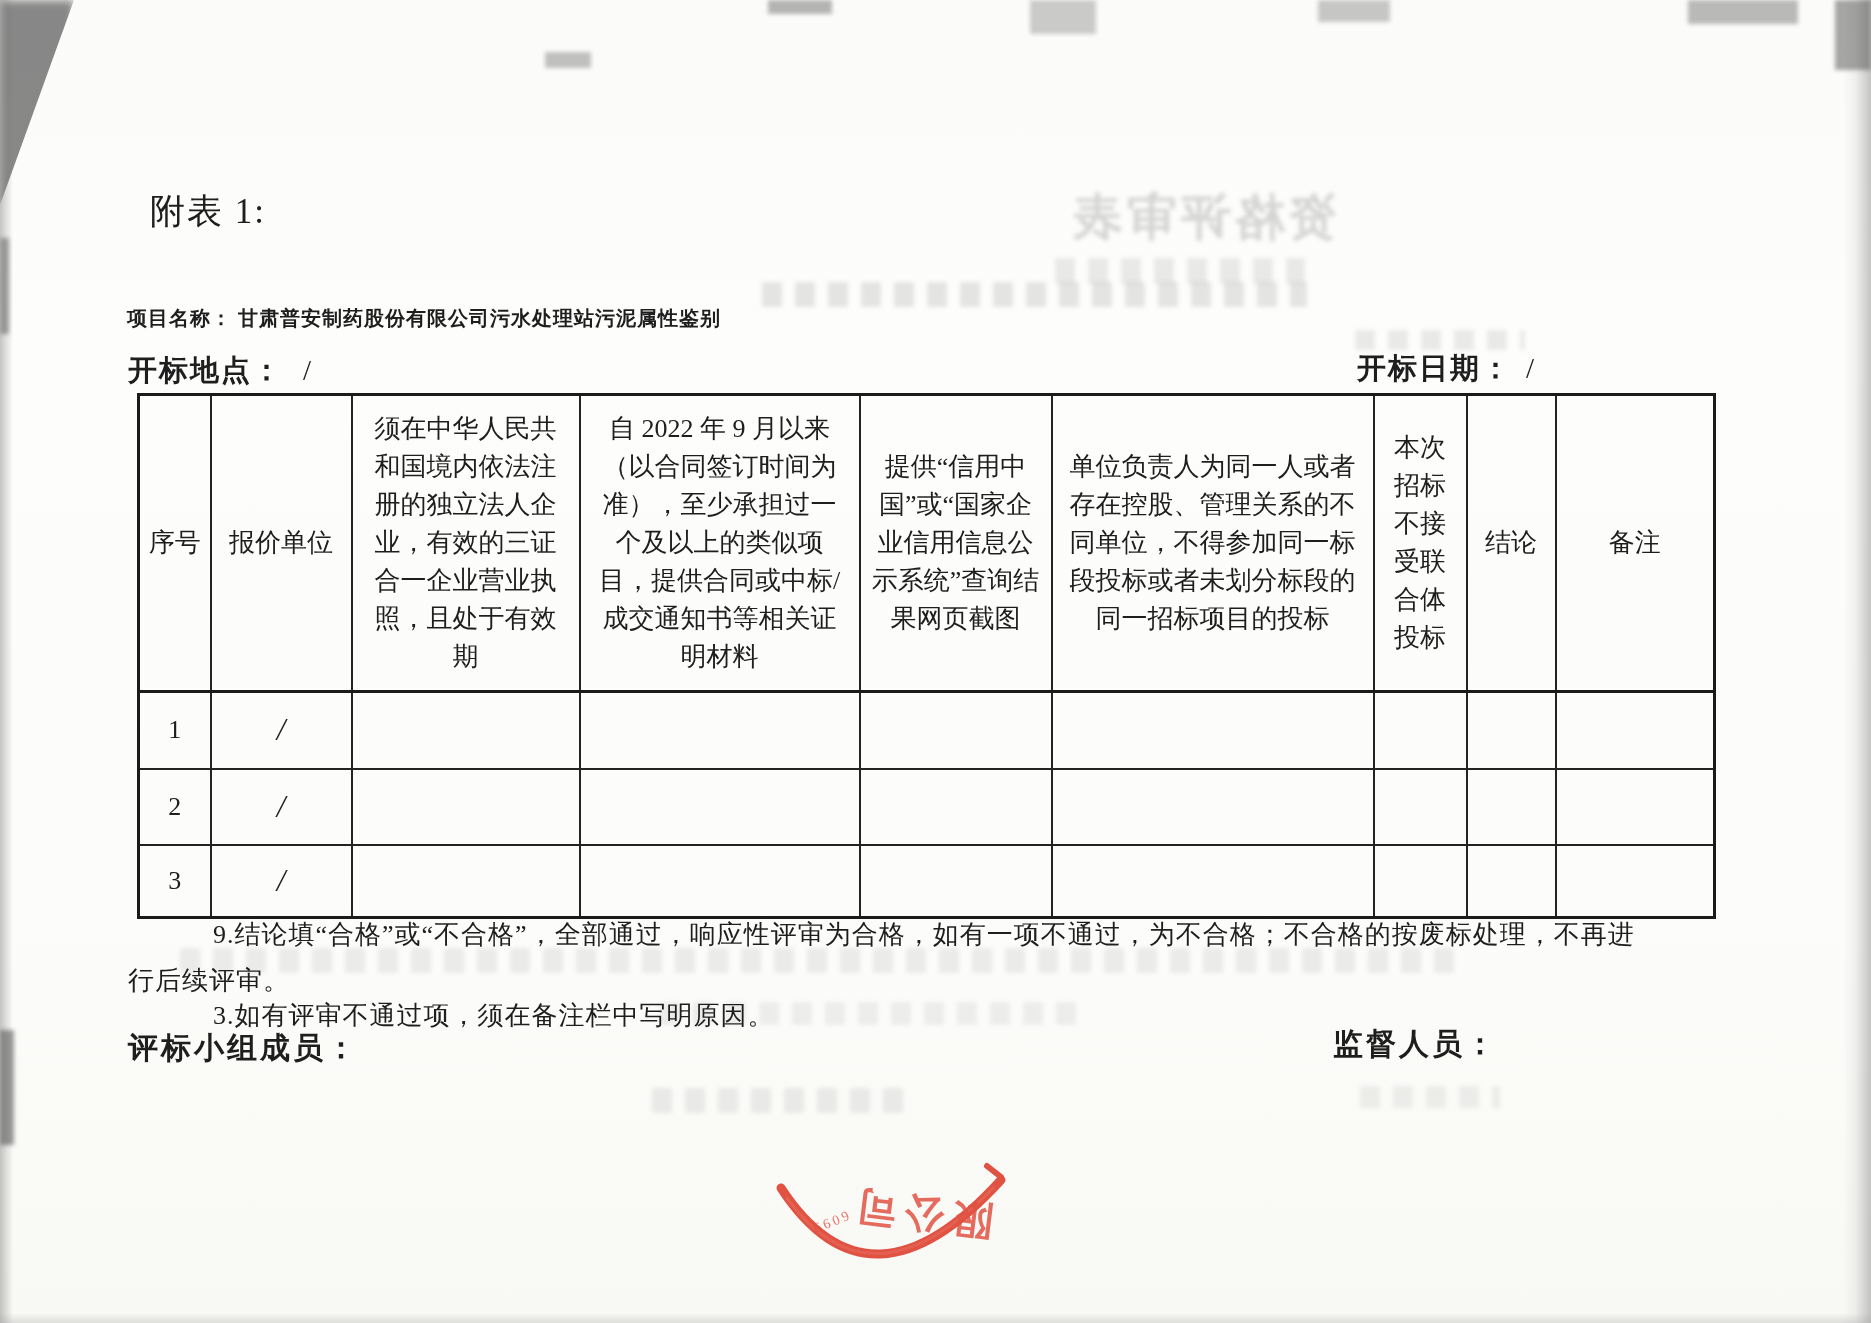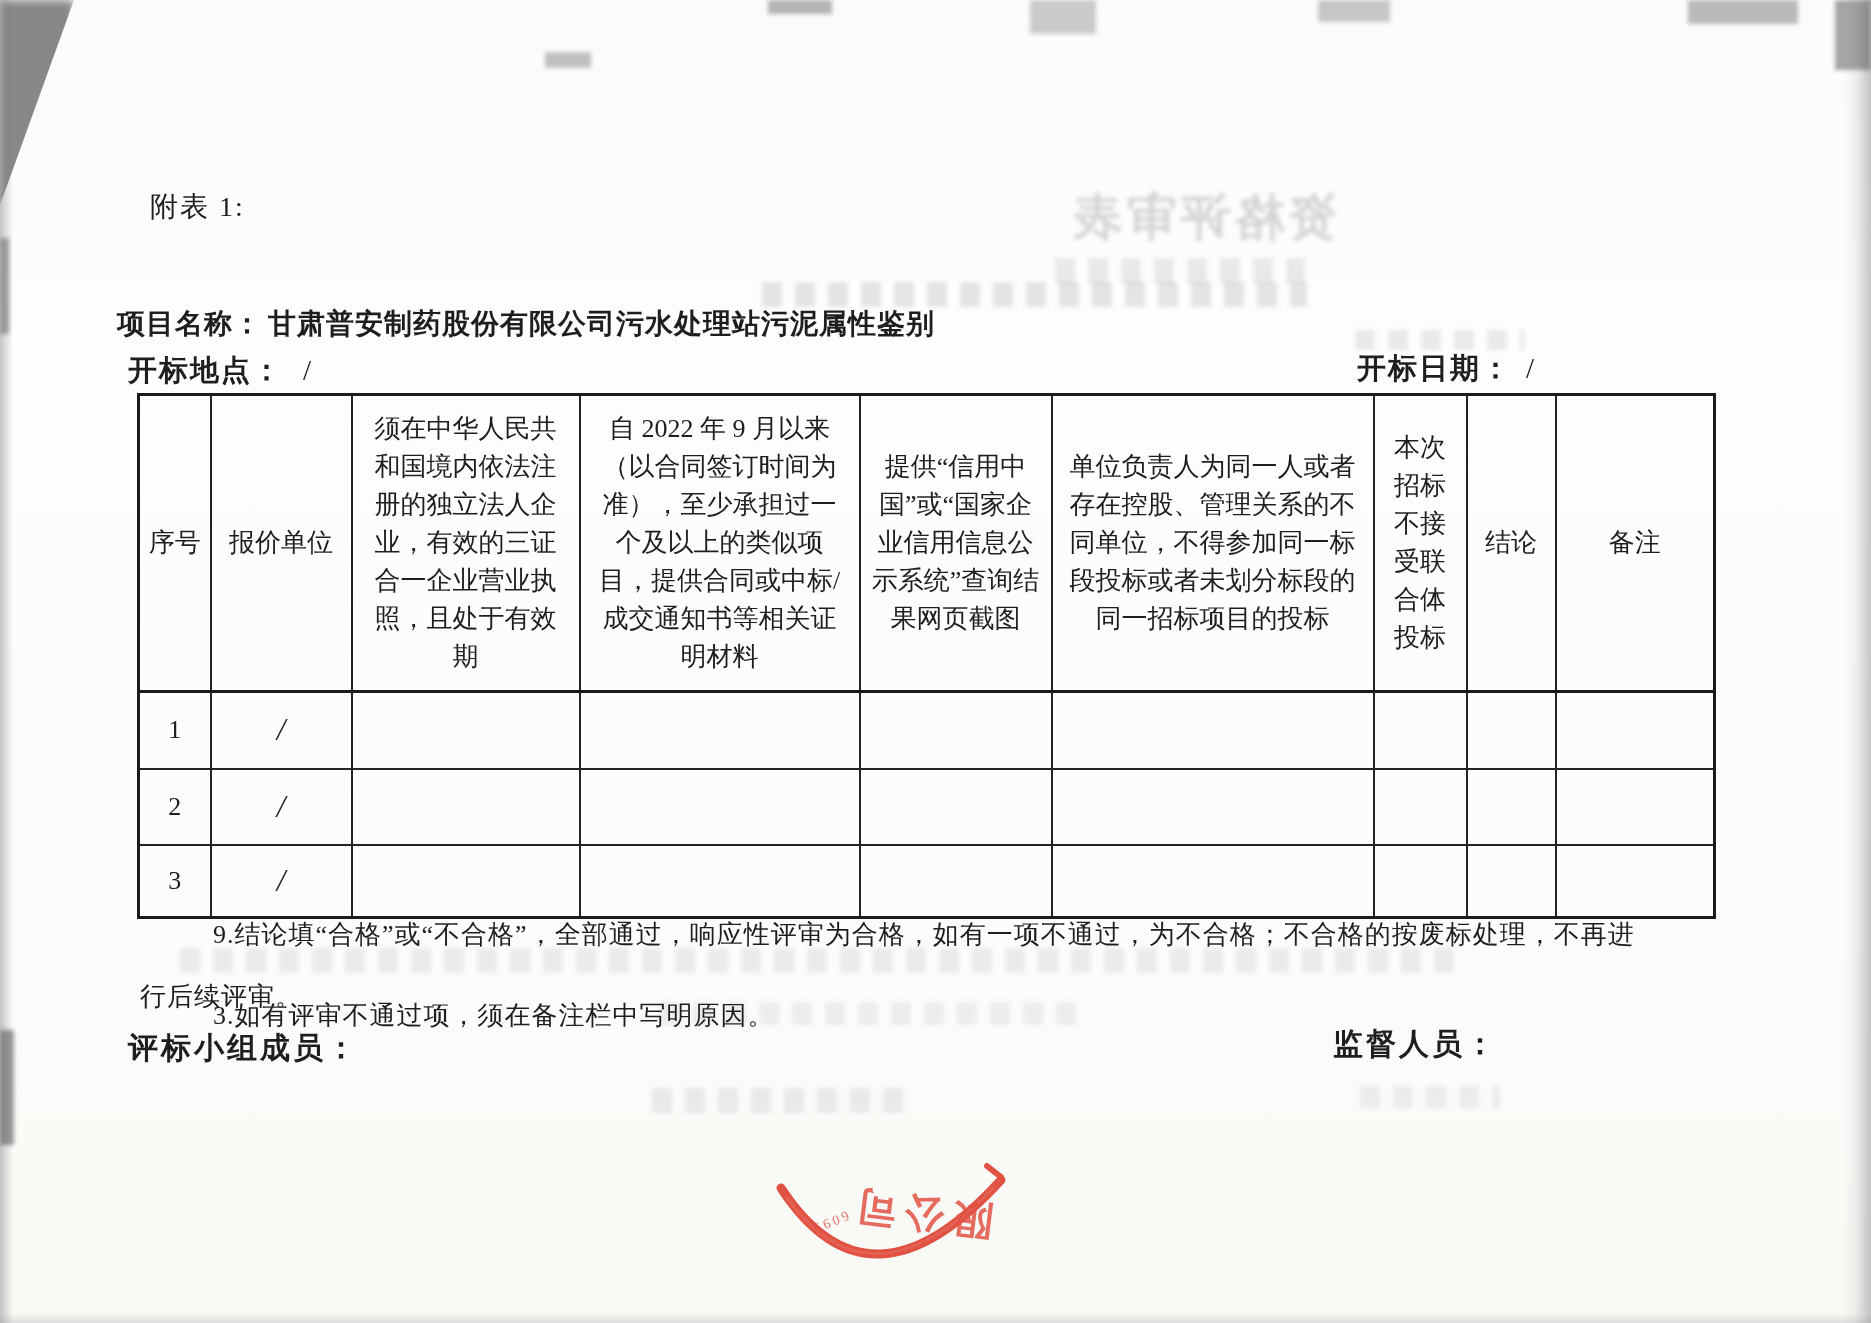--- a/index.html
+++ b/index.html
@@ -3,23 +3,23 @@
 <meta charset="utf-8">
 <style>
   html,body{margin:0;padding:0;background:#e8e8e6;}
   .page{
     position:relative;width:1871px;height:1323px;overflow:hidden;
     background:linear-gradient(180deg,#fbfbf9 0%,#fdfdfc 25%,#fcfcfa 70%,#f8f8f5 100%);
     font-family:"Liberation Serif","DejaVu Serif",serif;color:#1e1e1e;
   }
   .abs{position:absolute;}
   
-  .appendix{left:150px;top:188px;font-size:28px;font-weight:500;letter-spacing:2px;}
+  .appendix{left:150px;top:188px;font-size:35px;font-weight:500;letter-spacing:2px;}
   .doc-title{left:595px;top:224px;width:470px;text-align:center;font-size:42px;font-weight:700;letter-spacing:7px;}
-  .project-line{left:117px;top:305px;font-size:28px;font-weight:600;letter-spacing:1px;white-space:nowrap;}
+  .project-line{left:127px;top:305px;font-size:20px;font-weight:600;letter-spacing:1px;white-space:nowrap;}
   .project-line .val{margin-left:6px;}
   .loc-line{left:128px;top:351px;font-size:29px;font-weight:600;letter-spacing:2px;}
   .loc-line .val{margin-left:20px;font-weight:400;}
   .date-line{left:1357px;top:349px;font-size:29px;font-weight:600;letter-spacing:2px;}
   .date-line .val{margin-left:14px;font-weight:400;}
   
   table.review{
     left:137px;top:393px;width:1576px;position:absolute;
     border-collapse:collapse;table-layout:fixed;
     font-size:26px;line-height:38px;
@@ -32,21 +32,21 @@
   tr.hdr{height:233px;}
   tr.hdr th{border-bottom:3px solid #1b1b1b;}
   tr.r1{height:77px;} tr.r2{height:76px;} tr.r3{height:73px;}
   th.long{text-align:justify;text-align-last:center;padding:14px 10px;}
   th.narrow{padding:1px 18px;line-height:38px;}
   td.slash{font-size:31px;font-style:italic;}
   
   .note{font-size:26px;letter-spacing:1px;white-space:nowrap;}
   .n1{left:146px;top:869px;}
   .n2{left:213px;top:917px;}
-  .n3{left:140px;top:963px;margin-top:16px;}
+  .n3{left:128px;top:963px;}
   .n4{left:213px;top:998px;}
   .sig{font-size:30px;font-weight:700;letter-spacing:3px;}
   .sig-left{left:128px;top:1028px;}
   .sig-right{left:1333px;top:1024px;text-align:center;}
   
   .smudge{position:absolute;filter:blur(2px);}
   .ghost-title{
     left:1028px;top:184px;width:310px;font-size:50px;font-weight:700;letter-spacing:4px;
     color:#8f8f8f;opacity:.36;filter:blur(2px);transform:scaleX(-1);white-space:nowrap;
   }

